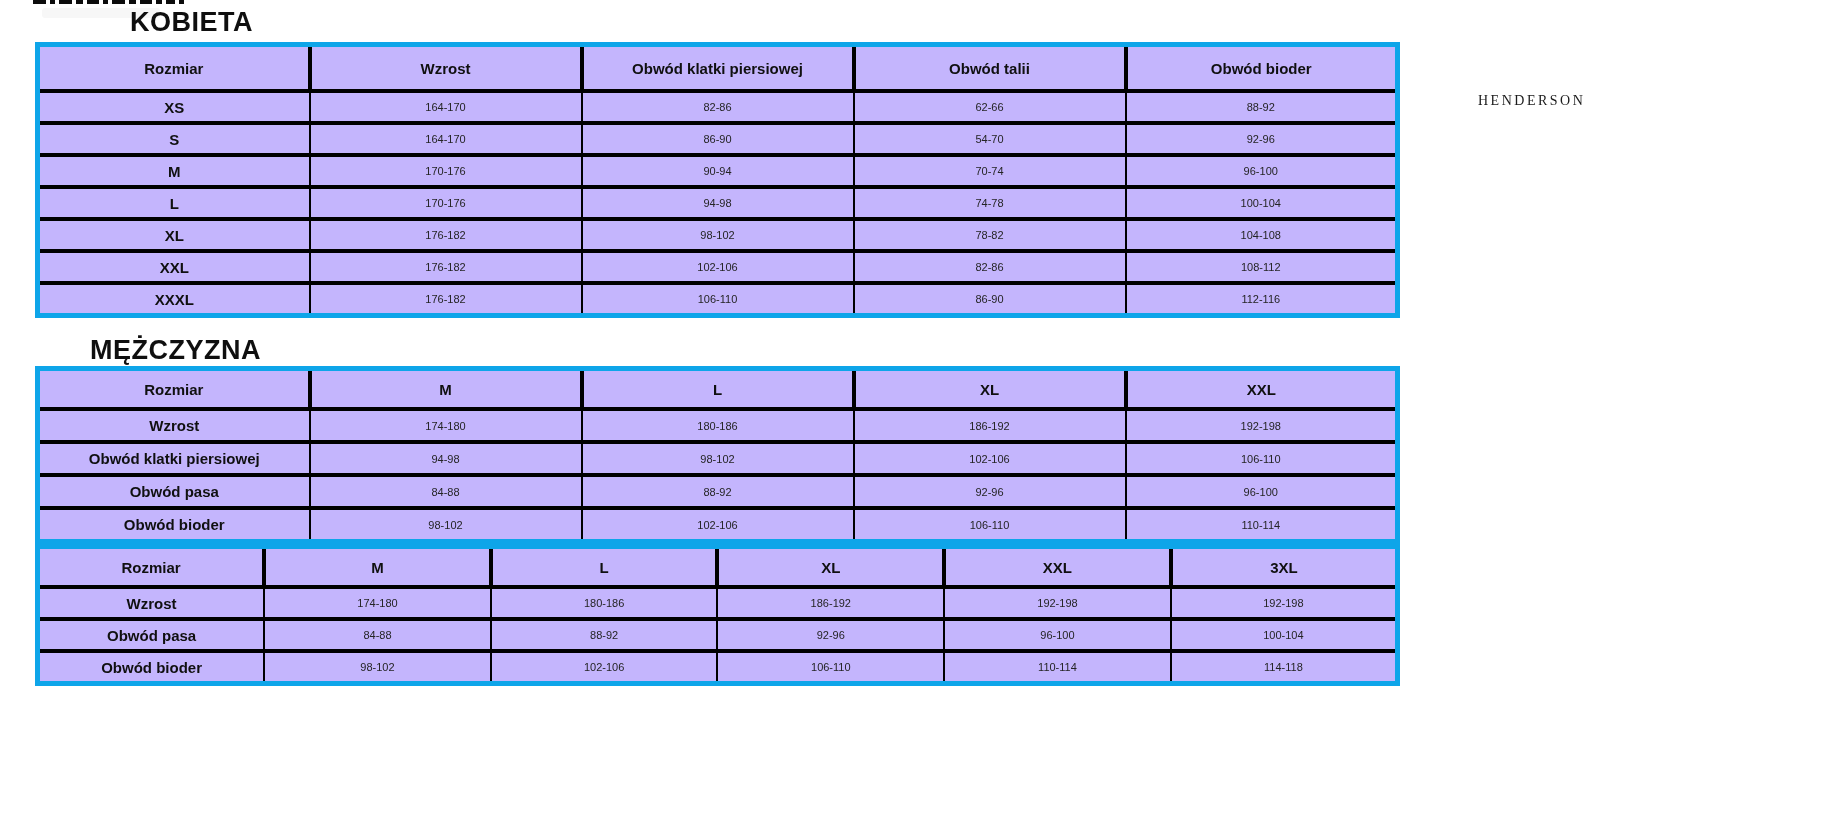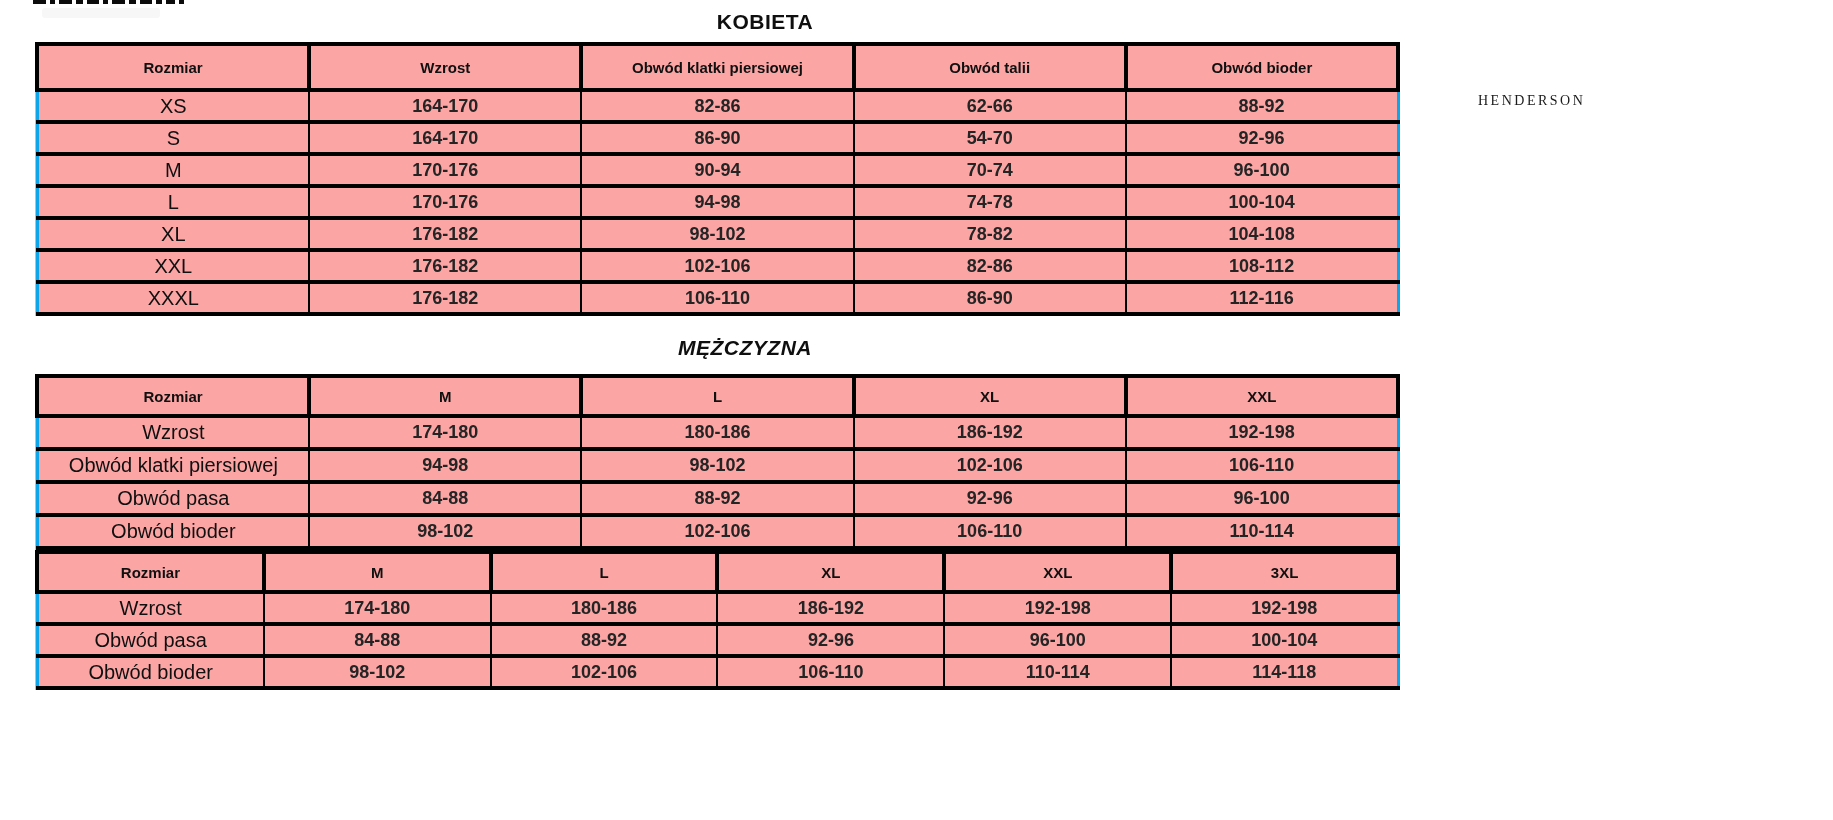--- a/index.html
+++ b/index.html
@@ -39,65 +39,64 @@
     font-size: 14px;
     letter-spacing: 2.5px;
     color: #1b1b1b;
     white-space: nowrap;
     margin-top: 41px;
   }
 
   .content { position: absolute; top: 0; left: 35px; width: 1365px; }
 
   h2.section-title {
-    font-size: 21px;
+    font-size: 27px;
     line-height: 28px;
     font-weight: 700;
     color: #0f0f0f;
     margin: 0;
     letter-spacing: 0.5px;
     white-space: nowrap;
-    text-align: center;
   }
   #kobieta-title   { margin: 8px 0 6px 95px; }
-  #mezczyzna-title { margin: 18px 0 12px 55px; font-style: italic; }
+  #mezczyzna-title { margin: 18px 0 2px 55px; }
   #bokserki-title  { margin: 14px 0 8px 5px; }
 
   table.size-table {
     border-collapse: collapse;
     table-layout: fixed;
     width: 1365px;
-    background: #fca5a5;
-    border: 3px solid #0ea5e9;
+    background: #c4b5fd;
+    border: 5px solid #0ea5e9;
   }
   .size-table th, .size-table td {
     border: 2px solid #000;
     border-top-width: 4px;
     border-bottom-width: 4px;
     text-align: center;
     vertical-align: middle;
     padding: 0 4px;
     overflow: hidden;
     white-space: nowrap;
   }
   .size-table thead th {
     border-left-width: 4px;
     border-right-width: 4px;
     font-size: 15px;
     font-weight: 700;
     color: #101010;
   }
   .size-table tbody td {
-    font-size: 18px;
+    font-size: 11px;
+    font-weight: 400;
+    color: #242424;
+  }
+  .size-table tbody th.row-head {
+    font-size: 15px;
     font-weight: 700;
-    color: #242424;
-  }
-  .size-table tbody th.row-head {
-    font-size: 20px;
-    font-weight: 400;
     color: #101010;
   }
 
   #kobieta-table thead th   { height: 42px; }
   #kobieta-table tbody th,
   #kobieta-table tbody td   { height: 28px; }
 
   #mezczyzna-table thead th { height: 36px; }
   #mezczyzna-table tbody th,
   #mezczyzna-table tbody td { height: 29px; }

